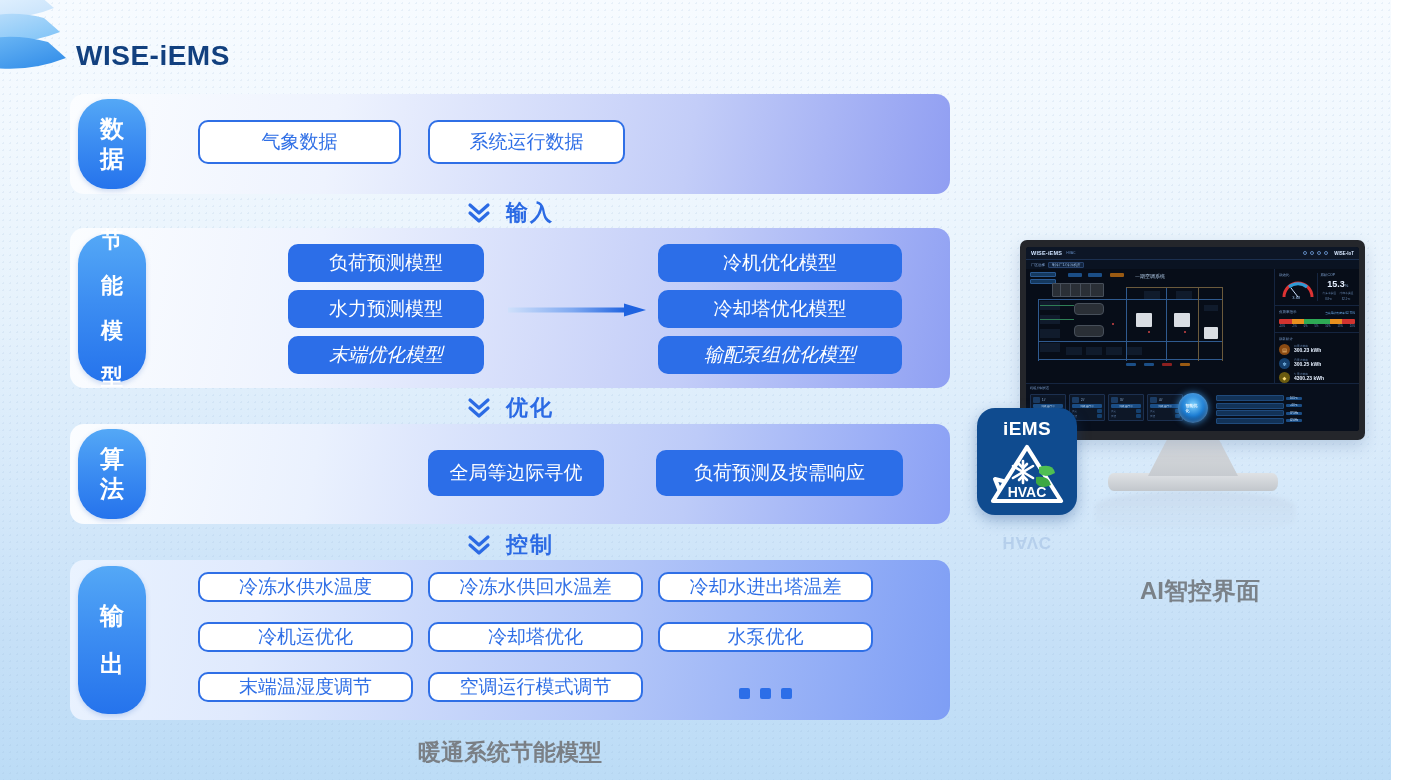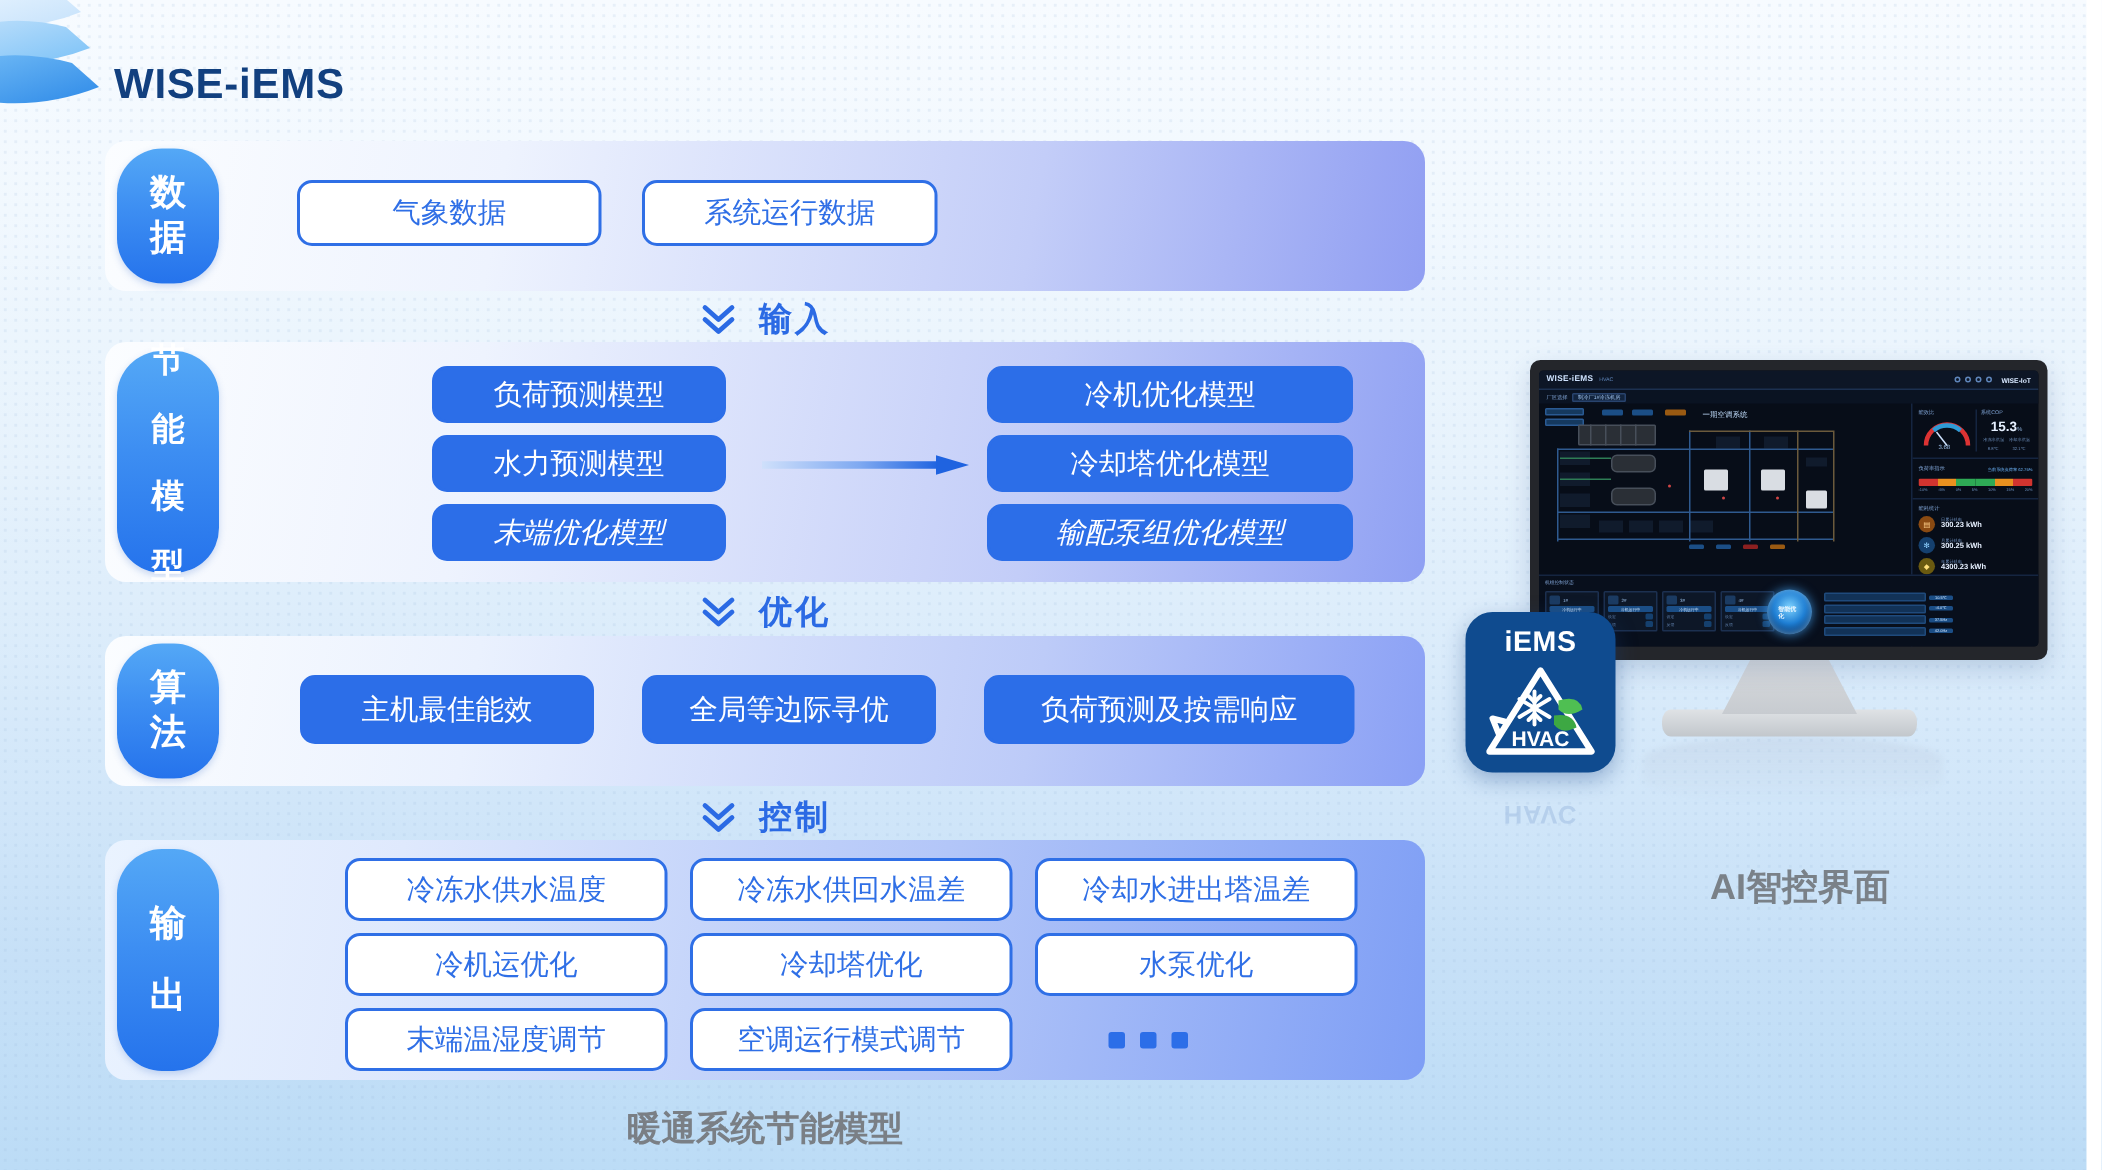--- a/index.html
+++ b/index.html
@@ -139,25 +139,25 @@
   .flow-arrow {
     position: absolute;
     left: 438px; top: 75px;
     width: 138px; height: 14px;
     z-index: 5;
   }
 
   
   .a-chip { top: 26px; height: 46px; }
   .a1 { left: 130px; width: 196px; }
-  .a2 { left: 358px; width: 196px; }
+  .a2 { left: 358px; width: 176px; }
   .a3 { left: 586px; width: 247px; }
 
   
-  .o-chip { height: 42px; margin-left: 32px; }
+  .o-chip { height: 30px; }
   .ocol1 { left: 128px; width: 215px; }
   .ocol2 { left: 358px; width: 215px; }
   .ocol3 { left: 588px; width: 215px; }
   .orow1 { top: 12px; }
   .orow2 { top: 62px; }
   .orow3 { top: 112px; }
 
   .ellipsis-dots {
     position: absolute;
     left: 588px; top: 112px;
@@ -456,21 +456,20 @@
     </svg>
   </span>
   <span class="conn-label">优化</span>
 </div>
 
 <div class="section sec-algo">
   <div class="pill">
     <span>算</span>
     <span>法</span>
   </div>
-  <div class="chip solid a-chip a1">主机最佳能效</div>
   <div class="chip solid a-chip a2">全局等边际寻优</div>
   <div class="chip solid a-chip a3">负荷预测及按需响应</div>
 </div>
 
 <div class="connector conn-ctrl">
   <span>
     <svg class="dbl-chevron" viewBox="0 0 26 26">
       <path d="M4 5 L13 13 L22 5" fill="none" stroke="#2b6ae4" stroke-width="3.2" stroke-linecap="round" stroke-linejoin="round"></path>
       <path d="M4 13 L13 21 L22 13" fill="none" stroke="#2b6ae4" stroke-width="3.2" stroke-linecap="round" stroke-linejoin="round"></path>
     </svg>

